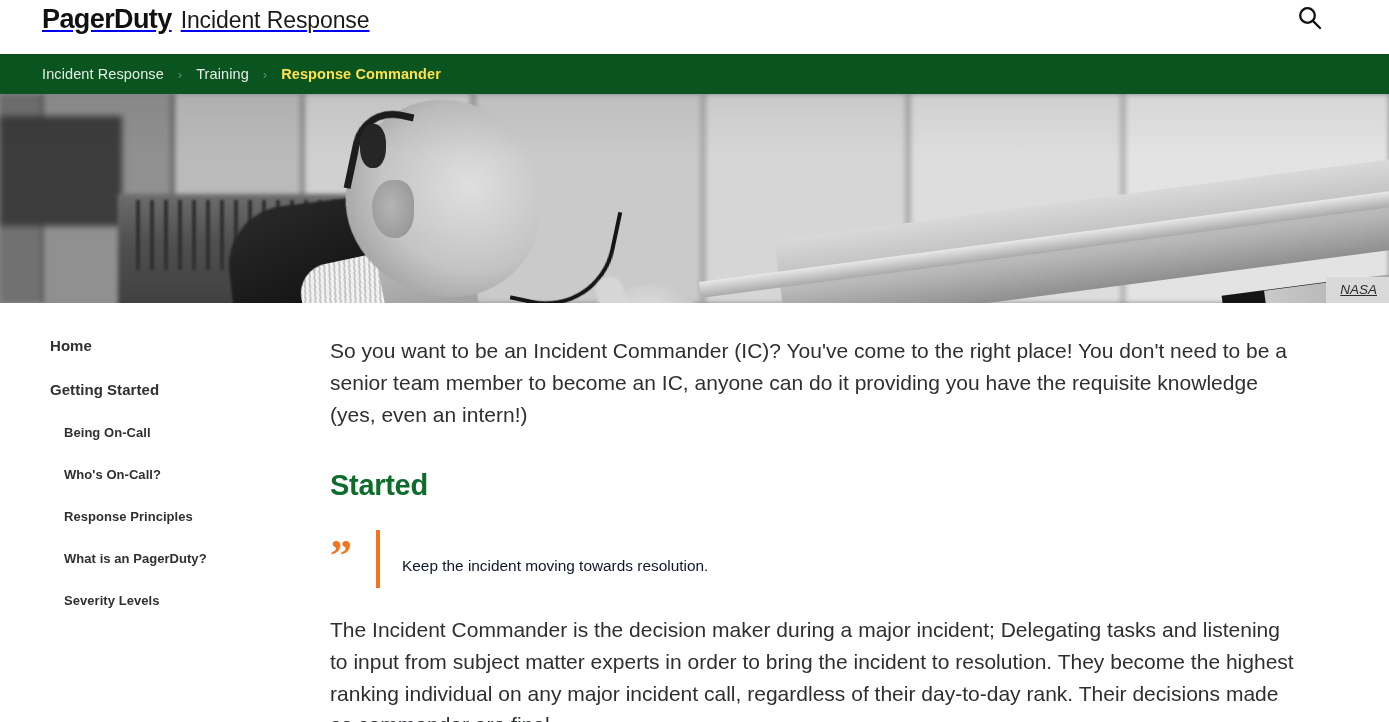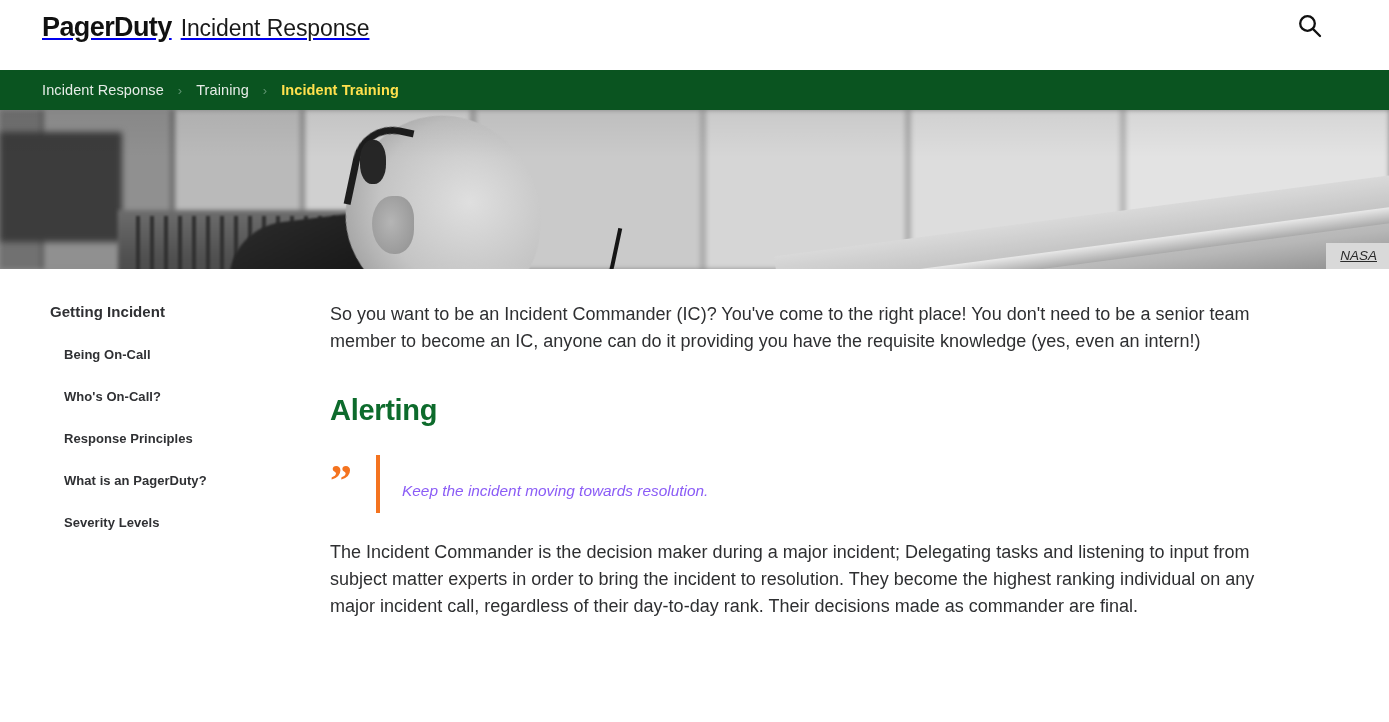--- a/index.html
+++ b/index.html
@@ -7,21 +7,21 @@
     width: 1389px;
     height: 722px;
     overflow: hidden;
     background: #ffffff;
     font-family: "Liberation Sans", sans-serif;
     -webkit-font-smoothing: antialiased;
   }
 
   
   .site-header {
-    height: 70px;
+    height: 54px;
     background: #ffffff;
     display: flex;
     align-items: center;
     padding: 0 28px 16px 42px;
     position: relative;
   }
   .brand {
     display: flex;
     align-items: baseline;
     gap: 9px;
@@ -77,21 +77,21 @@
   .crumb-sep {
     color: #5e9470;
     font-size: 13px;
     margin: 0 14px;
     user-select: none;
   }
 
   
   .hero {
     position: relative;
-    height: 159px;
+    height: 209px;
     overflow: hidden;
     background: #8d8d8d;
   }
   .hero-photo {
     position: absolute;
     inset: 0;
     filter: grayscale(1);
   }
   
   .wall {
@@ -321,21 +321,21 @@
     cursor: pointer;
     letter-spacing: 0.05px;
   }
 
   .content {
     flex: 1;
     padding: 14px 54px 0 38px;
     max-width: 1060px;
   }
   .content p {
-    font-size: 18px;
+    font-size: 21px;
     line-height: 1.52;
     color: #2e2f31;
     margin-bottom: 26px;
     letter-spacing: 0.01px;
   }
 
   h2.section-heading {
     font-size: 29px;
     font-weight: 700;
     color: #0d6b2c;
@@ -362,22 +362,21 @@
   }
   .quote-bar {
     width: 4px;
     align-self: stretch;
     min-height: 58px;
     background: #f4731f;
     flex: none;
   }
   .quote-text {
     font-size: 15.4px;
-    font-style: italic;
-    color: #8b5cf6;
+    color: #0f172a;
     padding: 25px 0 0 22px;
     line-height: 1.45;
   }
 </style>
 </head>
 <body>
 
 <header class="site-header">
   <a class="brand" href="#">
     <span class="brand-logo">PagerDuty</span>
@@ -392,21 +391,21 @@
       </svg>
     </span>
   </button>
 </header>
 
 <nav class="breadcrumb-bar">
   <a class="crumb" href="#">Incident Response</a>
   <span class="crumb-sep">›</span>
   <a class="crumb" href="#">Training</a>
   <span class="crumb-sep">›</span>
-  <span class="crumb current">Incident Training</span>
+  <span class="crumb current">Response Commander</span>
 </nav>
 
 <section class="hero">
   <div class="hero-photo">
     <div class="wall"></div>
     <div class="dark-panel"></div>
     <div class="chair"></div>
     <div class="chair-slats"></div>
     <div class="torso"></div>
     <div class="shirt"></div>
@@ -427,32 +426,33 @@
     <div class="hero-vignette"></div>
   </div>
   <div class="attribution">
     <a href="#">NASA</a>
   </div>
 </section>
 
 <div class="page-body">
 
   <aside class="sidebar">
-    <a class="nav-link" href="#">Getting Incident</a>
+    <a class="nav-link" href="#">Home</a>
+    <a class="nav-link" href="#">Getting Started</a>
     <a class="nav-sub" href="#">Being On-Call</a>
     <a class="nav-sub" href="#">Who's On-Call?</a>
     <a class="nav-sub" href="#">Response Principles</a>
     <a class="nav-sub" href="#">What is an PagerDuty?</a>
     <a class="nav-sub" href="#">Severity Levels</a>
   </aside>
 
   <main class="content">
     <p>So you want to be an Incident Commander (IC)? You've come to the right place! You don't need to be a senior team member to become an IC, anyone can do it providing you have the requisite knowledge (yes, even an intern!)</p>
 
-    <h2 class="section-heading">Alerting</h2>
+    <h2 class="section-heading">Started</h2>
 
 
     <blockquote class="pull-quote">
       <span class="quote-glyph">”</span>
       <span class="quote-bar"></span>
       <span class="quote-text">Keep the incident moving towards resolution.</span>
     </blockquote>
 
     <p>The Incident Commander is the decision maker during a major incident; Delegating tasks and listening to input from subject matter experts in order to bring the incident to resolution. They become the highest ranking individual on any major incident call, regardless of their day-to-day rank. Their decisions made as commander are final.</p>
 

